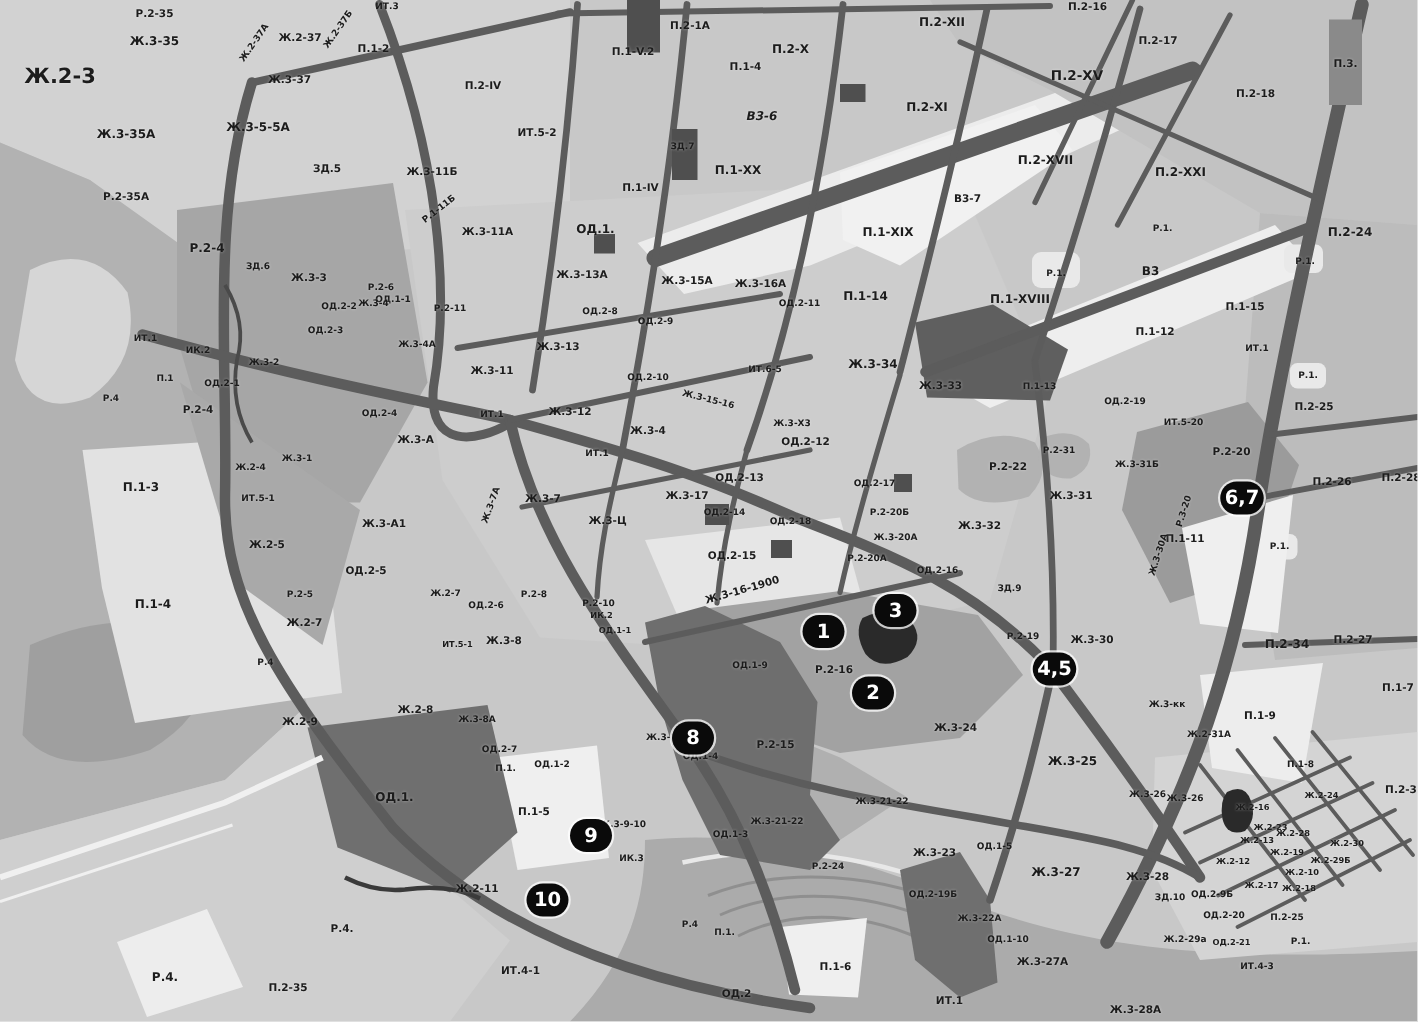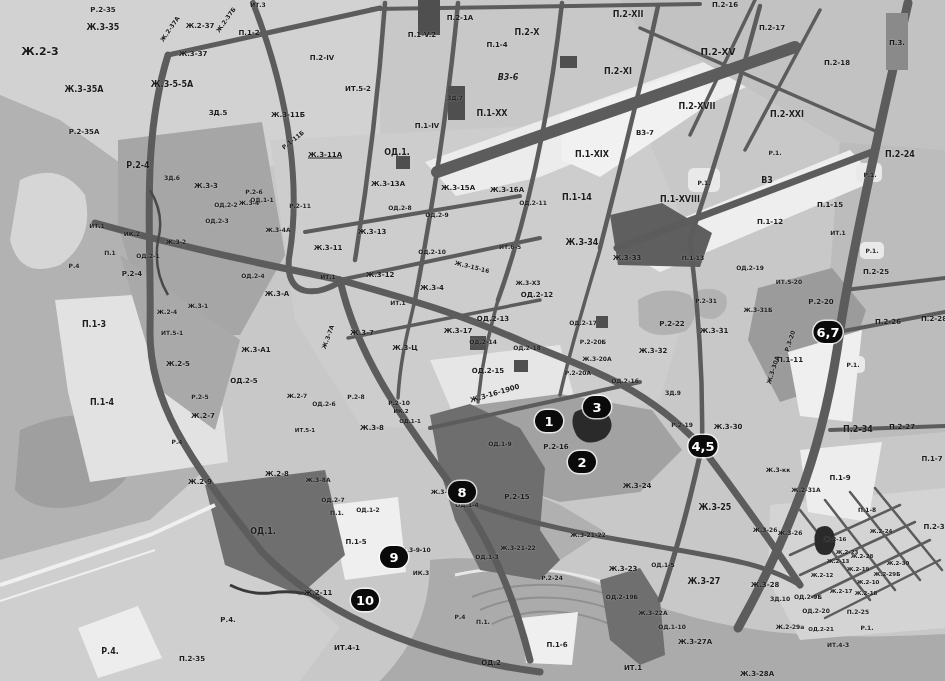--- a/index.html
+++ b/index.html
@@ -142,28 +142,28 @@
 
   <div class="layer">
       <div class="zl" style="left: 103px; top: 10px;">Р.2-35</div>
       <div class="zl" style="left: 103px; top: 28px; font-size: 8px;">Ж.3-35</div>
       <div class="zl" style="left: 200px; top: 26px;">Ж.2-37</div>
       <div class="zl" style="left: 170px; top: 29px; font-size: 6px; transform: translate(-50%, -50%) rotate(-55deg);">Ж.2-37А</div>
       <div class="zl" style="left: 226px; top: 20px; font-size: 6px; transform: translate(-50%, -50%) rotate(-55deg);">Ж.2-37Б</div>
       <div class="zl" style="left: 193px; top: 54px;">Ж.3-37</div>
       <div class="zl" style="left: 249px; top: 33px;">П.1-2</div>
       <div class="zl" style="left: 258px; top: 5px; font-size: 6px;">ИТ.3</div>
-      <div class="zl" style="left: 40px; top: 51px; font-size: 11px; text-align: right;">Ж.2-3</div>
+      <div class="zl" style="left: 40px; top: 51px; font-size: 14px; text-align: right;">Ж.2-3</div>
       <div class="zl" style="left: 84px; top: 90px; font-size: 8px;">Ж.3-35А</div>
       <div class="zl" style="left: 172px; top: 85px; font-size: 8px;">Ж.3-5-5А</div>
       <div class="zl" style="left: 84px; top: 132px;">Р.2-35А</div>
       <div class="zl" style="left: 218px; top: 113px;">ЗД.5</div>
       <div class="zl" style="left: 288px; top: 115px;">Ж.3-11Б</div>
       <div class="zl" style="left: 293px; top: 140px; font-size: 6px; transform: translate(-50%, -50%) rotate(-38deg);">Р.1-11Б</div>
-      <div class="zl" style="left: 325px; top: 155px; text-decoration: underline;">Ж.3-11А</div>
+      <div class="zl" style="left: 325px; top: 155px;">Ж.3-11А</div>
       <div class="zl" style="left: 138px; top: 166px; font-size: 8px;">Р.2-4</div>
       <div class="zl" style="left: 172px; top: 178px; font-size: 6px;">ЗД.6</div>
       <div class="zl" style="left: 206px; top: 186px;">Ж.3-3</div>
       <div class="zl" style="left: 254px; top: 192px; font-size: 6px;">Р.2-6</div>
       <div class="zl" style="left: 262px; top: 200px; font-size: 6px;">ОД.1-1</div>
       <div class="zl" style="left: 300px; top: 206px; font-size: 6px;">Р.2-11</div>
       <div class="zl" style="left: 226px; top: 205px; font-size: 6px;">ОД.2-2</div>
       <div class="zl" style="left: 217px; top: 221px; font-size: 6px;">ОД.2-3</div>
       <div class="zl" style="left: 249px; top: 203px; font-size: 6px;">Ж.3-4</div>
       <div class="zl" style="left: 278px; top: 230px; font-size: 6px;">Ж.3-4А</div>
@@ -197,21 +197,21 @@
       <div class="zl" style="left: 110px; top: 652px; font-size: 8px;">Р.4.</div>
       <div class="zl" style="left: 347px; top: 648px;">ИТ.4-1</div>
       <div class="zl" style="left: 421px; top: 573px; font-size: 6px;">ИК.3</div>
       <div class="zl" style="left: 415px; top: 550px; font-size: 6px;">Ж.3-9-10</div>
       <div class="zl" style="left: 356px; top: 542px;">П.1-5</div>
       <div class="zl" style="left: 324px; top: 404px; font-size: 6px;">ОД.2-6</div>
       <div class="zl" style="left: 356px; top: 397px; font-size: 6px;">Р.2-8</div>
       <div class="zl" style="left: 399px; top: 403px; font-size: 6px;">Р.2-10</div>
       <div class="zl" style="left: 401px; top: 412px; font-size: 5.5px;">ИК.2</div>
       <div class="zl" style="left: 410px; top: 422px; font-size: 5.5px;">ОД.1-1</div>
-      <div class="zl" style="left: 372px; top: 428px;">Ж.3-8</div>
+      <div class="zl" style="left: 336px; top: 428px;">Ж.3-8</div>
       <div class="zl" style="left: 305px; top: 431px; font-size: 5.5px;">ИТ.5-1</div>
       <div class="zl" style="left: 318px; top: 480px; font-size: 6px;">Ж.3-8А</div>
       <div class="zl" style="left: 333px; top: 500px; font-size: 6px;">ОД.2-7</div>
       <div class="zl" style="left: 337px; top: 513px; font-size: 6px;">П.1.</div>
       <div class="zl" style="left: 368px; top: 510px; font-size: 6px;">ОД.1-2</div>
       <div class="zl" style="left: 443px; top: 492px; font-size: 6px;">Ж.3-18</div>
       <div class="zl" style="left: 467px; top: 505px; font-size: 6px;">ОД.1-4</div>
       <div class="zl" style="left: 500px; top: 444px; font-size: 6px;">ОД.1-9</div>
       <div class="zl" style="left: 487px; top: 557px; font-size: 6px;">ОД.1-3</div>
       <div class="zl" style="left: 556px; top: 447px;">Р.2-16</div>
@@ -272,21 +272,21 @@
       <div class="zl" style="left: 888px; top: 322px;">П.2-26</div>
       <div class="zl" style="left: 934px; top: 319px;">П.2-28</div>
       <div class="zl" style="left: 876px; top: 272px;">П.2-25</div>
       <div class="zl" style="left: 872px; top: 251px; font-size: 6px;">Р.1.</div>
       <div class="zl" style="left: 853px; top: 365px; font-size: 6px;">Р.1.</div>
       <div class="zl" style="left: 838px; top: 233px; font-size: 6px;">ИТ.1</div>
       <div class="zl" style="left: 760px; top: 360px; margin-left: 30px;">П.1-11</div>
       <div class="zl" style="left: 821px; top: 302px;">Р.2-20</div>
       <div class="zl" style="left: 758px; top: 310px; font-size: 6px;">Ж.3-31Б</div>
       <div class="zl" style="left: 706px; top: 301px; font-size: 6px;">Р.2-31</div>
-      <div class="zl" style="left: 672px; top: 324px; text-align: right;">Р.2-22</div>
+      <div class="zl" style="left: 672px; top: 312px; text-align: right;">Р.2-22</div>
       <div class="zl" style="left: 714px; top: 331px;">Ж.3-31</div>
       <div class="zl" style="left: 653px; top: 351px;">Ж.3-32</div>
       <div class="zl" style="left: 790px; top: 341px; font-size: 6px; transform: translate(-50%, -50%) rotate(-72deg);">Р.3-20</div>
       <div class="zl" style="left: 773px; top: 370px; font-size: 6px; transform: translate(-50%, -50%) rotate(-72deg);">Ж.3-30А</div>
       <div class="zl" style="left: 750px; top: 268px; font-size: 6px;">ОД.2-19</div>
       <div class="zl" style="left: 789px; top: 282px; font-size: 6px;">ИТ.5-20</div>
       <div class="zl" style="left: 693px; top: 258px; font-size: 6px;">П.1-13</div>
       <div class="zl" style="left: 770px; top: 222px;">П.1-12</div>
       <div class="zl" style="left: 830px; top: 205px;">П.1-15</div>
       <div class="zl" style="left: 767px; top: 181px; font-size: 8px;">В3</div>

